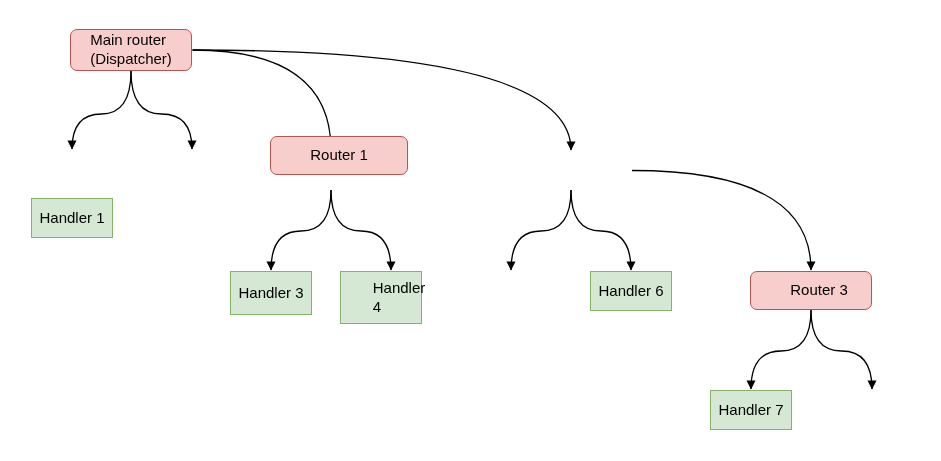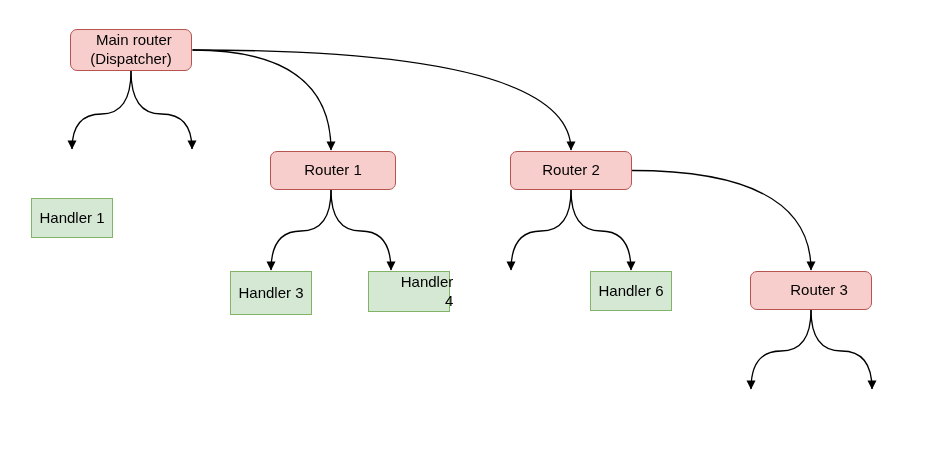--- a/index.html
+++ b/index.html
@@ -29,21 +29,21 @@
   .arrowhead {
     fill: var(--edge, #000000);
     stroke: none;
   }
   .node {
     position: absolute;
     box-sizing: border-box;
     display: flex;
     align-items: center;
     justify-content: center;
-    text-align: right;
+    text-align: left;
     font-size: 15px;
     color: var(--text, #000000);
   }
   .node .label {
     white-space: pre-line;
     line-height: 1.25;
   }
   .router {
     background: var(--router-fill, #f8cecc);
     border: 1.3px solid var(--router-border, #b85450);
@@ -85,40 +85,40 @@
   <div class="node router" style="left:70px; top:29px; width:122px; height:42px;">
     <span class="label">Main router
 (Dispatcher)</span>
   </div>
 
   <div class="node handler" style="left:31px; top:150px; width:82px; height:40px;margin-top:48px;">
     <span class="label">Handler 1</span>
   </div>
 
 
-  <div class="node router" style="left:270px; top:151px; width:126px; height:39px;">
+  <div class="node router" style="left:270px; top:136px; width:138px; height:39px;">
     <span class="label">Router 1</span>
   </div>
 
-  <div class="node router" style="left:510px; top:151px; width:122px; height:39px;">
-    <span class="label">Router 2</span>
-  </div>
 
   <div class="node handler" style="left:230px; top:271px; width:82px; height:44px;">
     <span class="label">Handler 3</span>
   </div>
 
-  <div class="node handler" style="left:368px; top:271px; width:82px; height:41px;padding-left:36px;">
+  <div class="node handler" style="left:340px; top:271px; width:82px; height:53px;padding-left:36px;">
     <span class="label">Handler 4</span>
   </div>
 
 
   <div class="node handler" style="left:590px; top:271px; width:82px; height:40px;">
     <span class="label">Handler 6</span>
   </div>
 
   <div class="node router" style="left:750px; top:271px; width:122px; height:39px;padding-left:16px;">
     <span class="label">Router 3</span>
   </div>
 
+  <div class="node handler" style="left:710px; top:390px; width:82px; height:40px;">
+    <span class="label">Handler 7</span>
+  </div>
 
 
 </div>
 
 </body></html>

